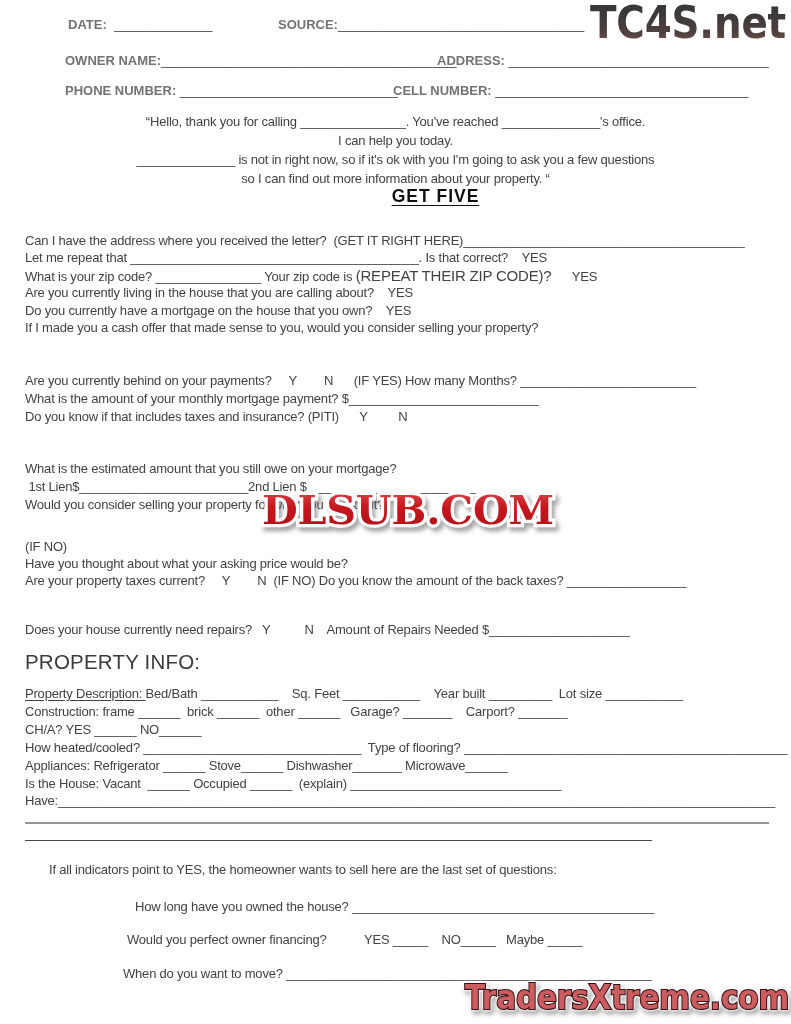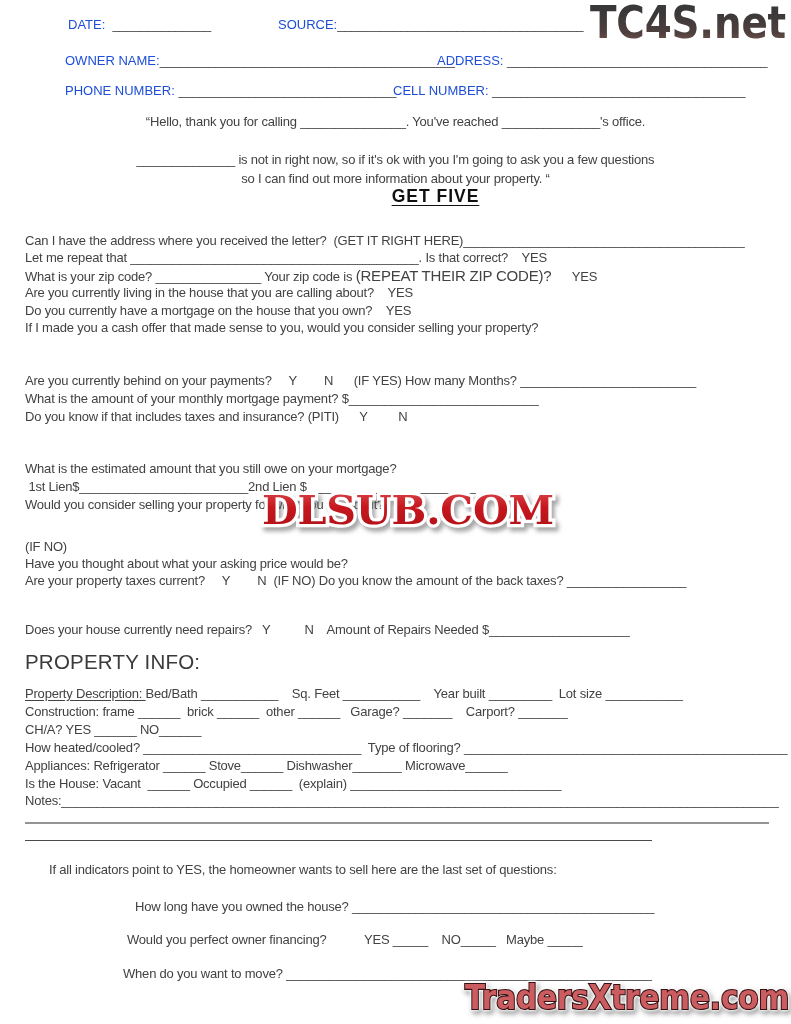--- a/index.html
+++ b/index.html
@@ -1,21 +1,21 @@
 <!DOCTYPE html>
 <html><head>
 <meta charset="utf-8">
 <style>
   html,body{margin:0;padding:0;background:#ffffff;}
   .page{
     position:relative;width:791px;height:1024px;background:#ffffff;overflow:hidden;
     font-family:"Liberation Sans",sans-serif;font-size:13px;color:#424242;letter-spacing:-0.2px;
   }
   .ln{position:absolute;left:25px;white-space:pre;line-height:15px;}
-  .lbl{font-weight:normal;color:#1d4ed8;letter-spacing:0;padding-left:40px;}
+  .lbl{font-weight:bold;color:#737373;letter-spacing:0;padding-left:40px;}
   .center{left:0;width:791px;text-align:center;}
   .title{font-weight:bold;font-size:17.5px;color:#101010;letter-spacing:1px;text-decoration:underline;text-underline-offset:3px;margin-left:40px;}
   .big{font-size:20.5px;color:#3a3a3a;letter-spacing:0.2px;}
   .u{text-decoration:underline;text-underline-offset:2px;}
   .sm{font-size:15px;}
   .rule{position:absolute;}
   .rule-a{left:25px;top:822px;width:744px;border-top:2.5px solid #949494;}
   .rule-b{left:25px;top:840px;width:627px;border-top:1.5px solid #4a4a4a;}
   .wm-tc4s{position:absolute;right:1px;top:-4px;}
   .wm-dlsub{position:absolute;left:252px;top:481px;filter:drop-shadow(3px 4px 2px rgba(95,95,95,0.55));}
@@ -31,20 +31,21 @@
 <div class="page">
 
   <div class="ln" style="top:17px;left:28px"><span class="lbl">DATE:  </span><span>______________</span></div>
   <div class="ln" style="top:17px;left:238px"><span class="lbl">SOURCE:</span><span>___________________________________</span></div>
   <div class="ln" style="top:53px"><span class="lbl">OWNER NAME:</span><span>__________________________________________</span></div>
   <div class="ln" style="top:53px;left:397px"><span class="lbl">ADDRESS: </span><span>_____________________________________</span></div>
   <div class="ln" style="top:83px"><span class="lbl">PHONE NUMBER: </span><span>_______________________________</span></div>
   <div class="ln" style="top:83px;left:353px"><span class="lbl">CELL NUMBER: </span><span>____________________________________</span></div>
 
   <div class="ln center" style="top:114px">“Hello, thank you for calling _______________. You've reached ______________'s office.</div>
+  <div class="ln center" style="top:133px">I can help you today.</div>
   <div class="ln center" style="top:152px">______________ is not in right now, so if it's ok with you I'm going to ask you a few questions</div>
   <div class="ln center" style="top:171px">so I can find out more information about your property. “</div>
 
   <div class="ln center title" style="top:189px">GET FIVE</div>
 
   <div class="ln" style="top:233px">Can I have the address where you received the letter?  (GET IT RIGHT HERE)________________________________________</div>
   <div class="ln" style="top:250px">Let me repeat that _________________________________________. Is that correct?    YES</div>
   <div class="ln" style="top:268px"><span>What is your zip code? _______________ Your zip code is </span><span class="sm">(REPEAT THEIR ZIP CODE)?</span><span>      YES</span></div>
   <div class="ln" style="top:285px">Are you currently living in the house that you are calling about?    YES</div>
   <div class="ln" style="top:303px">Do you currently have a mortgage on the house that you own?    YES</div>
@@ -64,21 +65,21 @@
 
   <div class="ln" style="top:622px">Does your house currently need repairs?   Y          N    Amount of Repairs Needed $____________________</div>
 
   <div class="ln big" style="top:654px">PROPERTY INFO:</div>
   <div class="ln" style="top:686px"><span class="u">Property Description: </span><span>Bed/Bath ___________    Sq. Feet ___________    Year built _________  Lot size ___________</span></div>
   <div class="ln" style="top:704px">Construction: frame ______  brick ______  other ______   Garage? _______    Carport? _______</div>
   <div class="ln" style="top:722px">CH/A? YES ______ NO______</div>
   <div class="ln" style="top:740px">How heated/cooled? _______________________________  Type of flooring? ______________________________________________</div>
   <div class="ln" style="top:758px">Appliances: Refrigerator ______ Stove______ Dishwasher_______ Microwave______</div>
   <div class="ln" style="top:776px">Is the House: Vacant  ______ Occupied ______  (explain) ______________________________</div>
-  <div class="ln" style="top:793px">Notes:______________________________________________________________________________________________________</div>
+  <div class="ln" style="top:793px">Have:______________________________________________________________________________________________________</div>
 
   <div class="rule rule-a"></div>
   <div class="rule rule-b"></div>
 
   <div class="ln" style="top:862px;left:49px">If all indicators point to YES, the homeowner wants to sell here are the last set of questions:</div>
   <div class="ln" style="top:899px;left:135px">How long have you owned the house? ___________________________________________</div>
   <div class="ln" style="top:932px;left:127px">Would you perfect owner financing?           YES _____    NO_____   Maybe _____</div>
   <div class="ln" style="top:966px;left:123px">When do you want to move? ____________________________________________________</div>
 
   <svg class="wm-tc4s" width="202" height="54">

